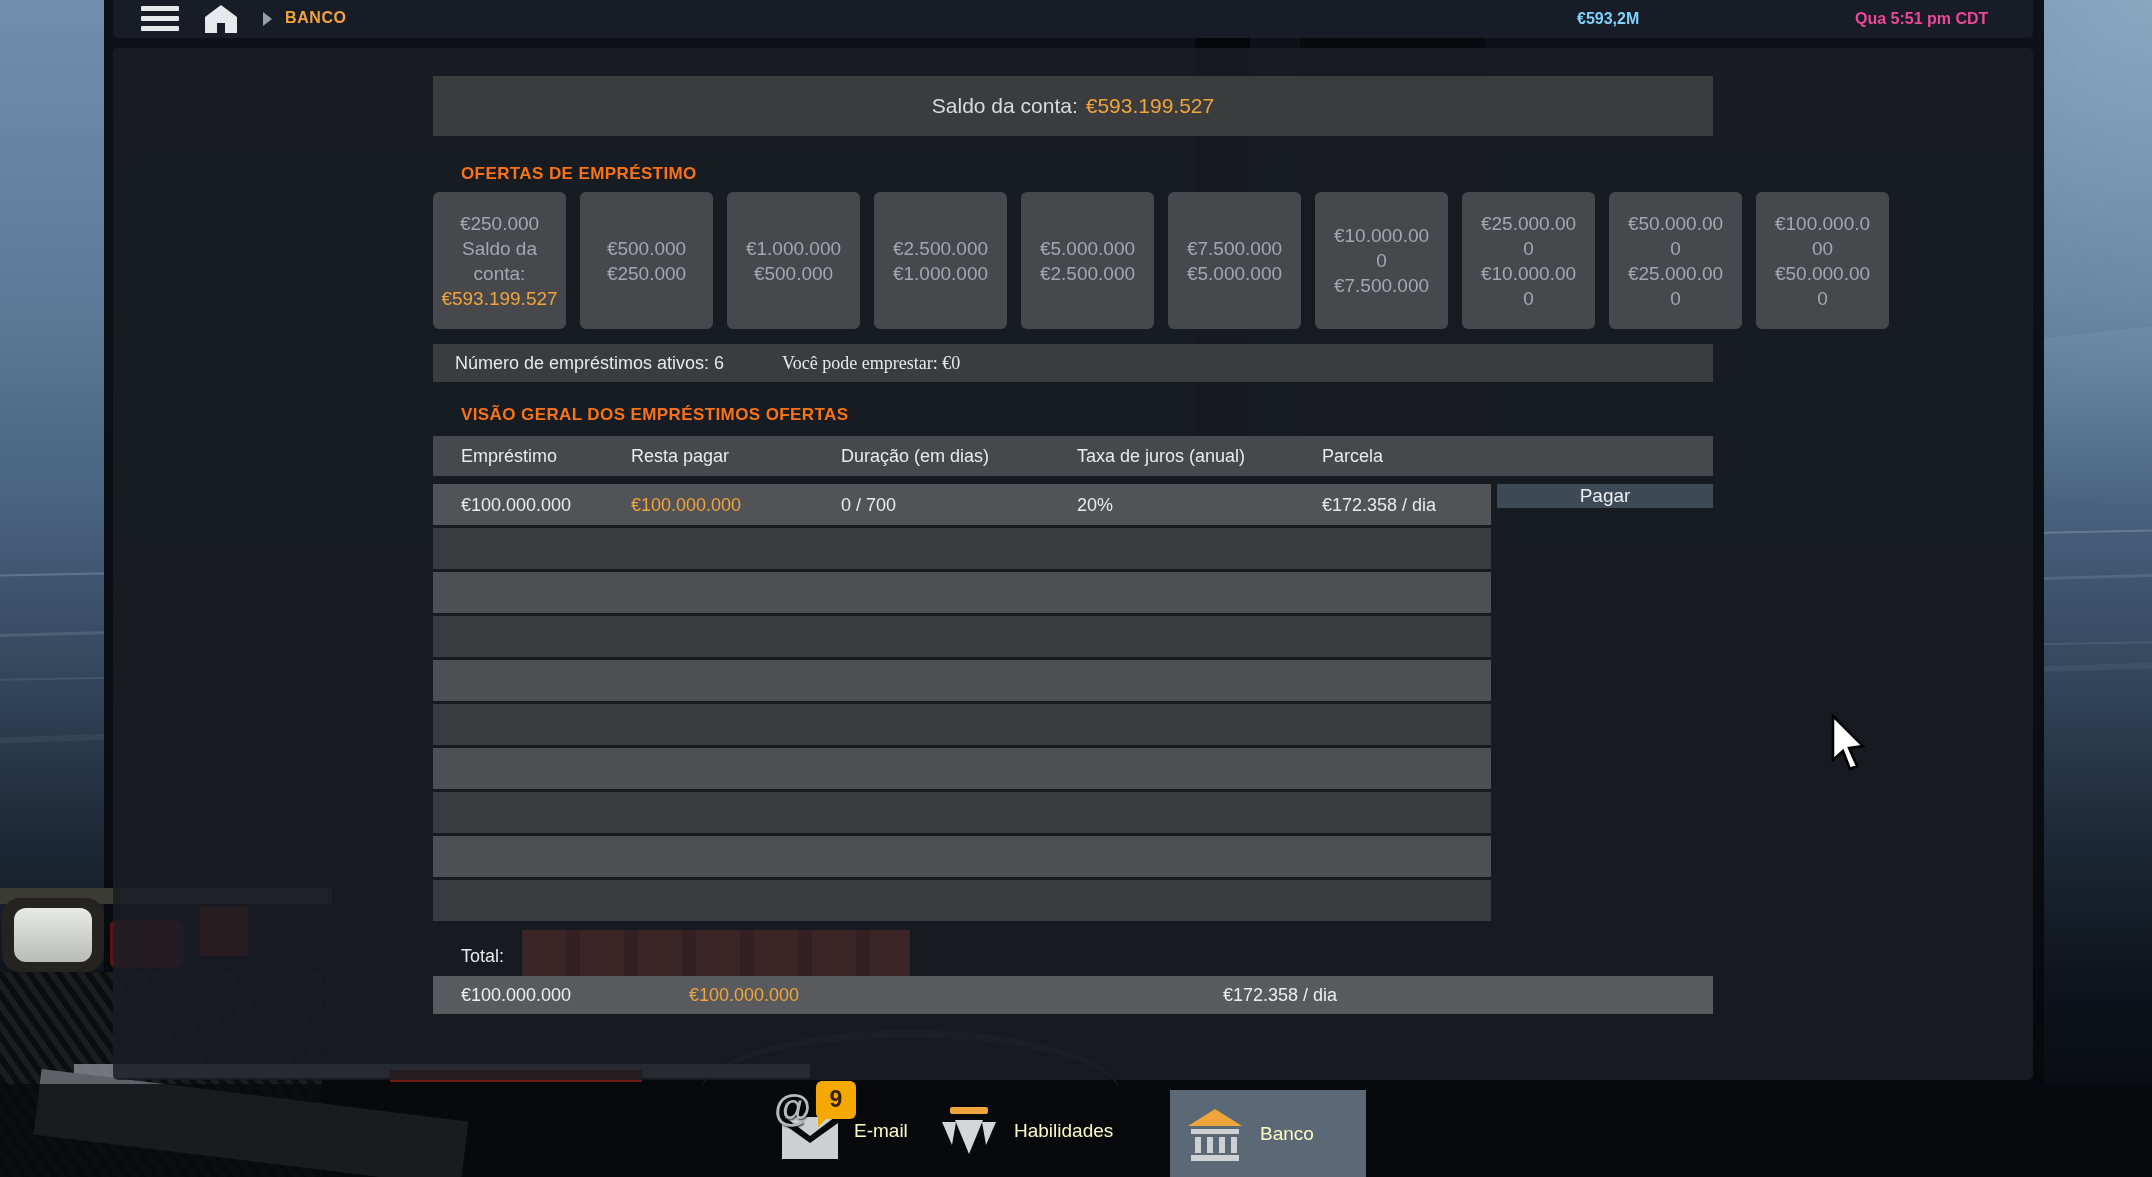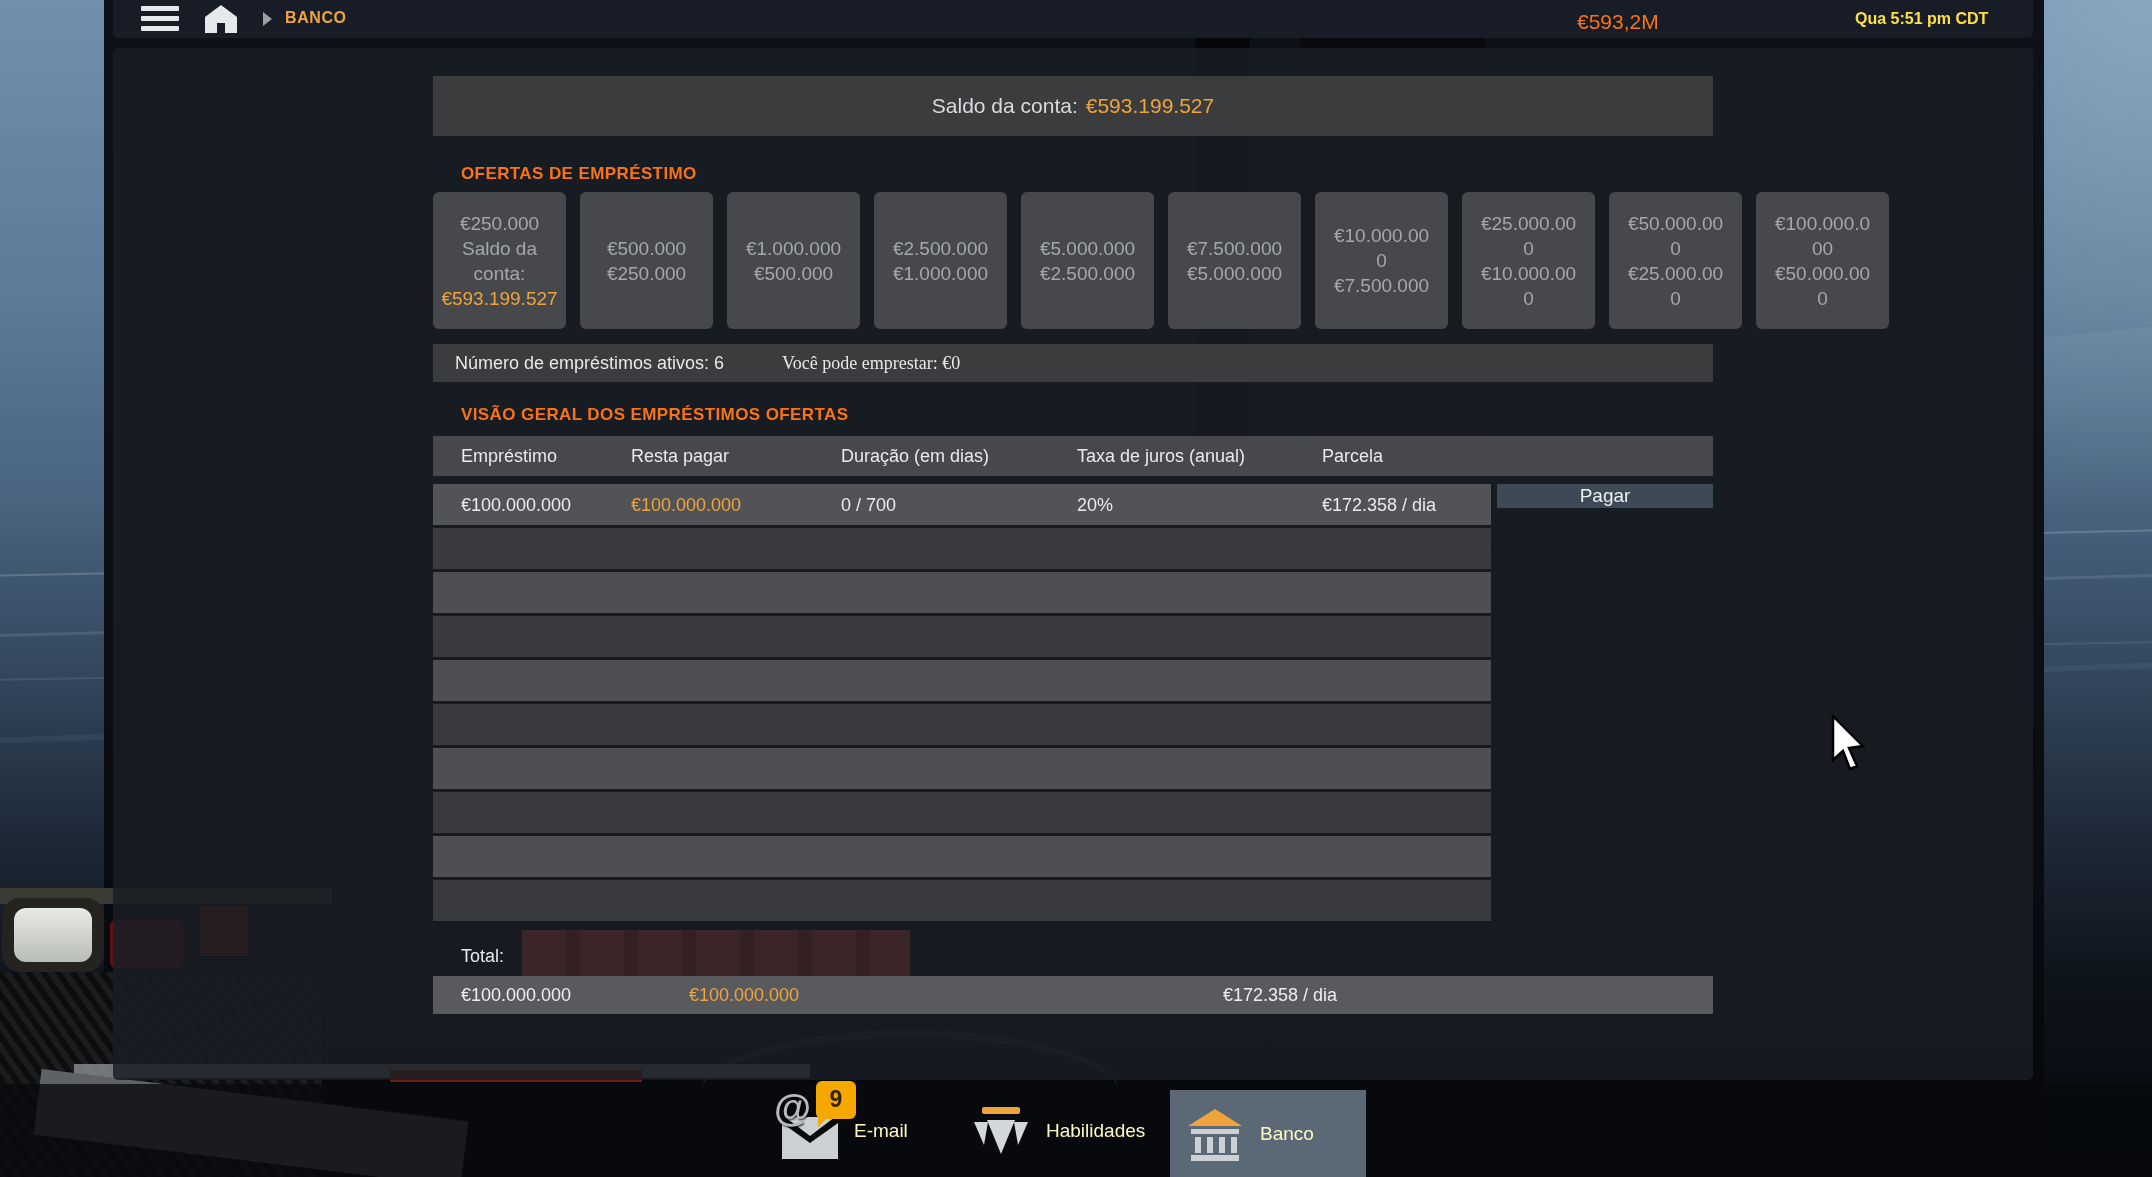--- a/index.html
+++ b/index.html
@@ -43,22 +43,22 @@
   
   .top-bar{position:absolute;left:113px;top:0;width:1920px;height:38px;
     background:#171c27;border-radius:0 0 5px 5px;}
   .menu-btn{position:absolute;left:28px;top:6px;width:38px;height:26px;cursor:pointer;}
   .menu-btn span{display:block;height:5px;margin-bottom:5px;background:#e6e8eb;border-radius:1px;}
   .home-btn{position:absolute;left:92px;top:5px;width:32px;height:28px;}
   .crumb-arrow{position:absolute;left:150px;top:12px;width:0;height:0;
     border-left:9px solid #9aa0a6;border-top:7px solid transparent;border-bottom:7px solid transparent;}
   .crumb{position:absolute;left:172px;top:9px;font-size:16px;font-weight:bold;
     color:var(--accent,#f0a43c);letter-spacing:.6px;}
-  .money{position:absolute;left:1464px;top:10px;font-size:21px;font-weight:400;color:#f97316;}
-  .clock{position:absolute;left:1742px;top:10px;font-size:16px;font-weight:600;color:#fde047;}
+  .money{position:absolute;left:1464px;top:10px;font-size:16px;font-weight:700;color:#7dd3fc;}
+  .clock{position:absolute;left:1742px;top:10px;font-size:16px;font-weight:600;color:#ec4899;}
 
   
   .panel{position:absolute;left:113px;top:48px;width:1920px;height:1032px;
     background:rgba(26,29,36,.85);border-radius:5px;}
   .balance-bar{position:absolute;left:320px;top:28px;width:1280px;height:60px;background:#3b3c3e;
     display:flex;align-items:center;justify-content:center;font-size:21px;color:#d9dbde;}
   .balance-bar .val{color:var(--accent,#f0a43c);margin-left:8px;}
   .section-title{position:absolute;left:348px;font-size:17px;font-weight:600;color:#f97316;letter-spacing:.4px;}
   .offers-title{top:116px;}
   .cards{position:absolute;left:320px;top:144px;display:flex;gap:14px;}
@@ -84,21 +84,21 @@
   .e-dark{background:#393b3e;} .e-light{background:#4d4f52;}
   .total-label{position:absolute;left:348px;top:898px;font-size:18px;color:#e6e8ea;}
   .total-bar{position:absolute;left:320px;top:928px;width:1280px;height:38px;background:#595a5d;}
   .total-bar span{position:absolute;top:50%;transform:translateY(-50%);font-size:18px;color:#eceef0;white-space:nowrap;}
   .t1{left:28px;} .t2{left:256px;color:var(--accent,#f0a43c)!important;} .t3{left:790px;}
 
   
   .bottom-bar{position:absolute;left:0;top:1084px;width:2152px;height:93px;background:rgba(8,10,13,.80);}
   .tab{position:absolute;top:0;height:93px;display:flex;align-items:center;gap:14px;
     padding:0 18px;box-sizing:border-box;cursor:pointer;}
-  .tab-email{left:764px;} .tab-skills{left:956px;}
+  .tab-email{left:764px;} .tab-skills{left:924px;}
   .tab-bank{left:1170px;width:196px;top:6px;height:87px;background:var(--active-tab,#5b6875);}
   .tab-label{font-size:19px;color:#fef9c3;}
   .icon-box{position:relative;width:58px;height:56px;flex:0 0 auto;}
   .at-sign{position:absolute;left:-8px;top:-16px;font-size:38px;font-weight:bold;color:#b7babc;
     text-shadow:1px 1px 2px rgba(0,0,0,.8);}
   .badge{position:absolute;right:-16px;top:-22px;width:40px;height:38px;border-radius:6px;
     background:var(--badge,#f5a800);display:flex;align-items:center;justify-content:center;
     font-size:23px;font-weight:bold;color:#332200;}
   .badge:after{content:"";position:absolute;left:2px;bottom:-8px;width:0;height:0;
     border-top:10px solid var(--badge,#f5a800);border-right:10px solid transparent;}

